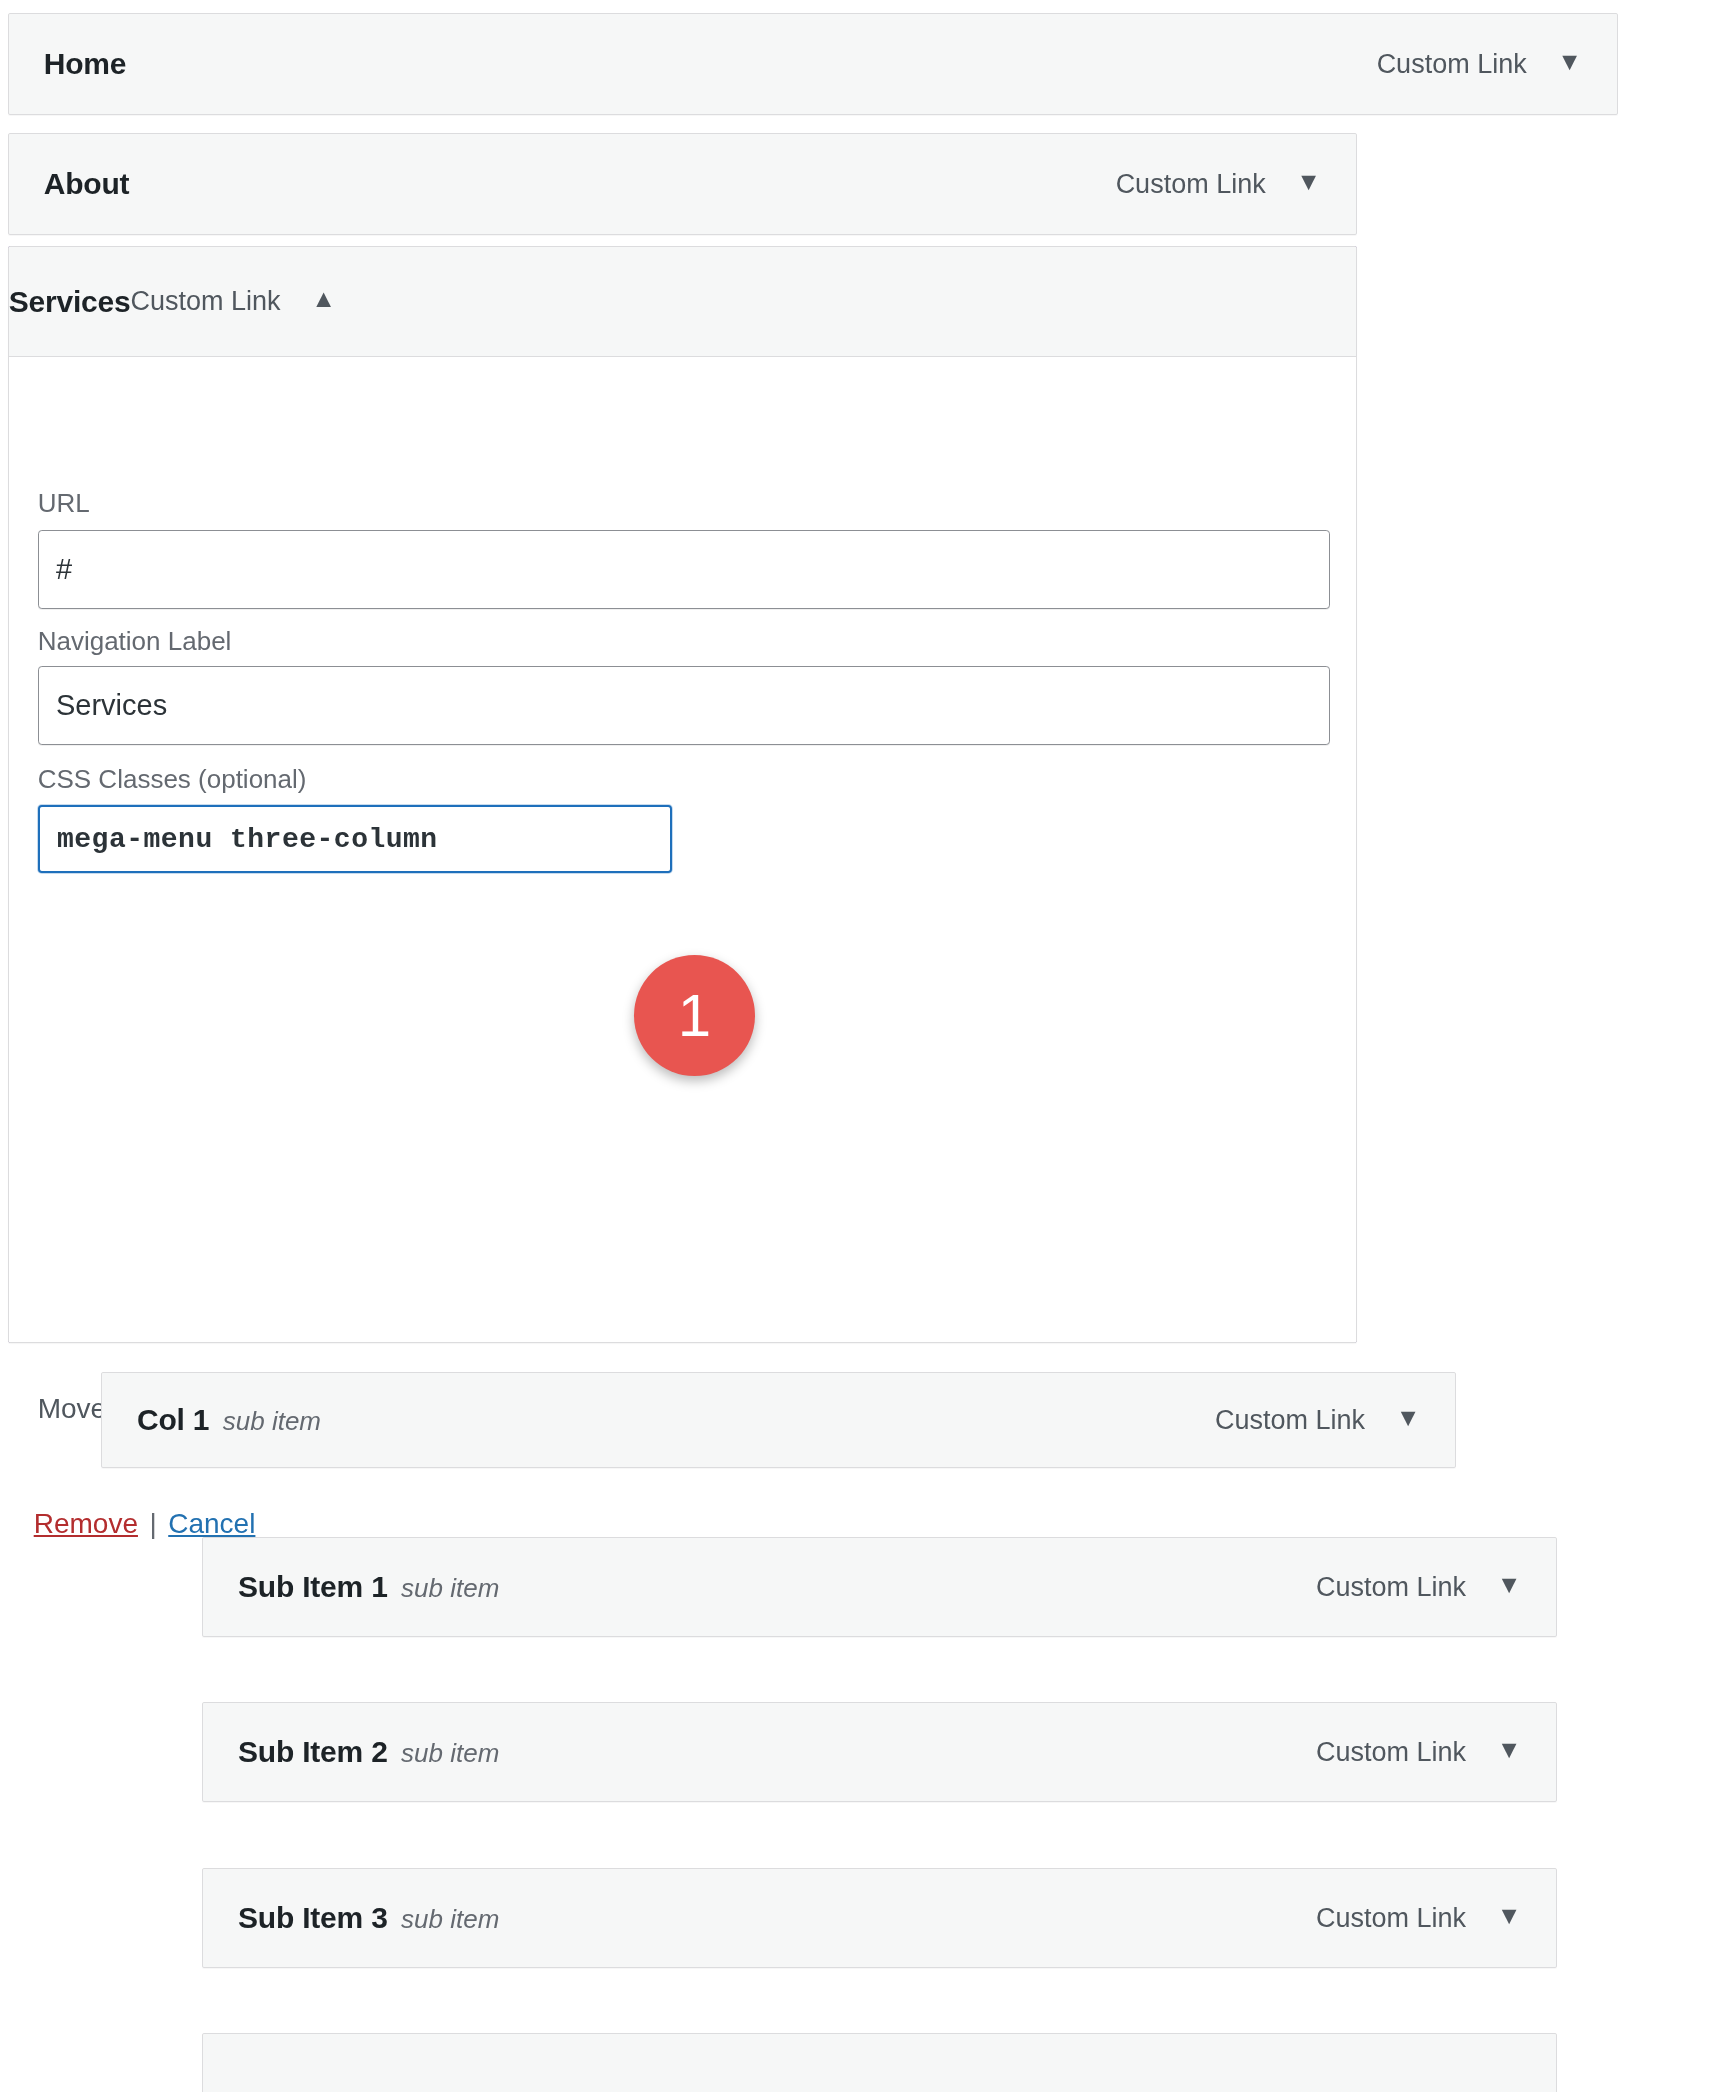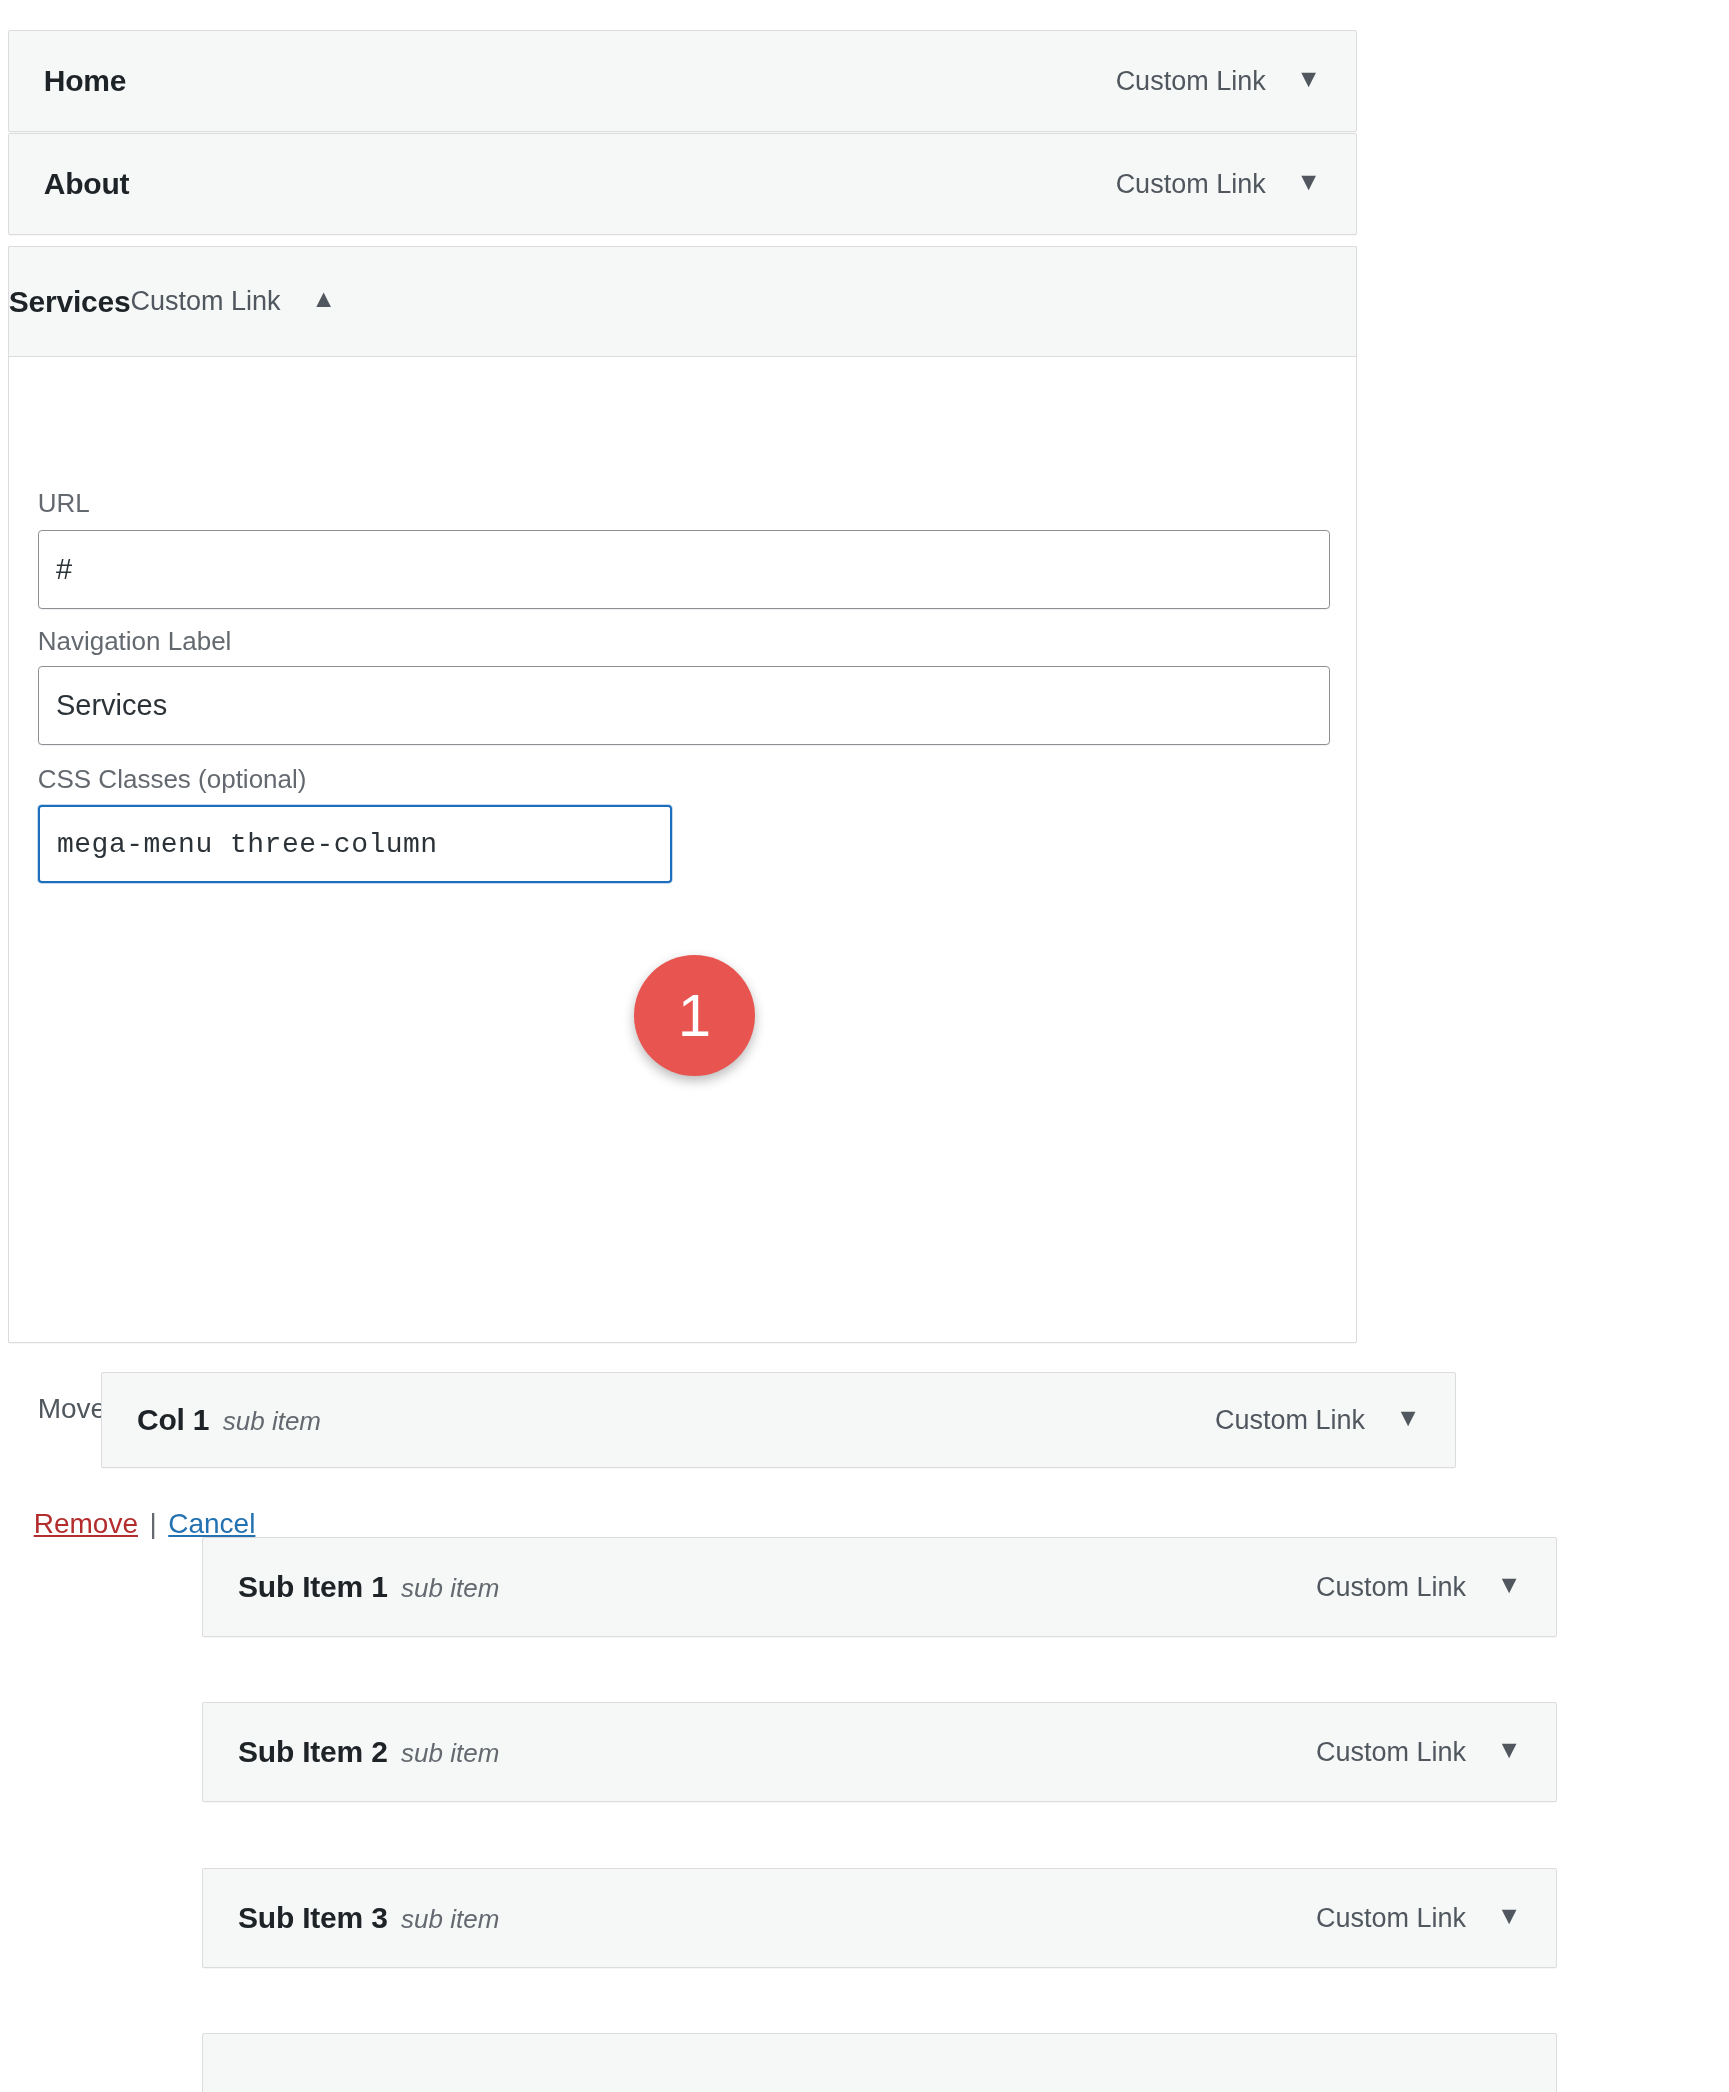--- a/index.html
+++ b/index.html
@@ -183,21 +183,21 @@
     align-items: center;
     justify-content: center;
     box-shadow: 0 4.8px 11.5px rgba(0,0,0,0.28);
     z-index: 50;
     user-select: none;
   }
 </style>
 </head>
 <body>
 
-<div class="menu-row" style="left:7.7px; top:30px; width:1349px; height:102px;">
+<div class="menu-row" style="left:7.7px; top:13px; width:1610px; height:102px;">
   <div class="row-left">
     <span class="item-title">Home</span>
   </div>
   <div class="row-right">
     <span class="type-label">Custom Link</span>
     <span class="toggle-arrow">▼</span>
   </div>
 </div>
 
 <div class="menu-row" style="left:7.7px; top:133px; width:1349px; height:102px;">
@@ -224,21 +224,21 @@
 
   <div id="services-body">
 
     <div class="field-label" style="left:29px; top:131px;">URL</div>
     <div class="text-input" style="left:29px; top:173px; width:1292px; height:79px;">#</div>
 
     <div class="field-label" style="left:29px; top:269px;">Navigation Label</div>
     <div class="text-input" style="left:29px; top:309px; width:1292px; height:79px;">Services</div>
 
     <div class="field-label" style="left:29px; top:407px;">CSS Classes (optional)</div>
-    <div class="text-input focused" style="left:29px; top:448px; width:634px; height:78px;">mega-menu three-column</div>
+    <div class="text-input focused" style="left:29px; top:448px; width:634px; height:68px;font-weight:bold;">mega-menu three-column</div>
 
     <div id="move-row">
       <span class="move-label">Move</span>
       <a class="link">Up one</a>
       <a class="link">Down one</a>
       <a class="link">Under About</a>
       <a class="link">To the top</a>
     </div>
 
     <div id="action-row">

